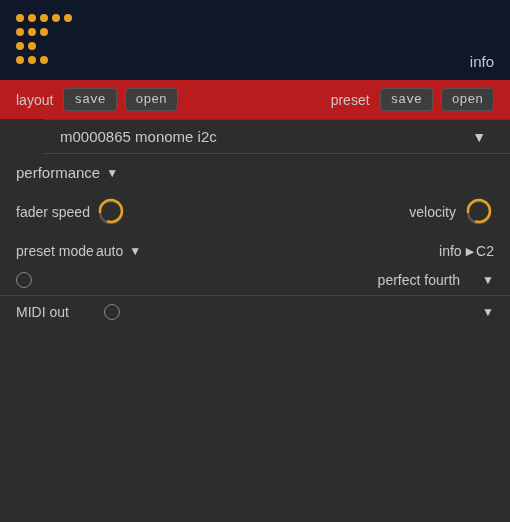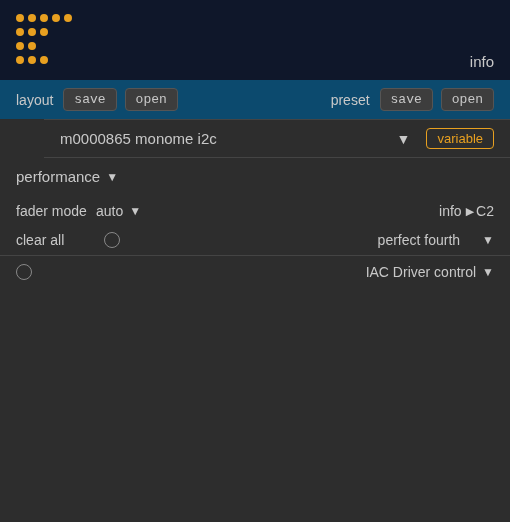--- a/index.html
+++ b/index.html
@@ -32,21 +32,21 @@
       font-size: 15px;
       cursor: pointer;
     }
 
     
     .toolbar {
       display: flex;
       align-items: center;
       padding: 8px 16px;
       gap: 8px;
-      background: #0c4a6e;
+      background: #b91c1c;
     }
 
     .toolbar-label {
       color: #c8c8c8;
       font-size: 14px;
       margin-right: 2px;
     }
 
     .toolbar-btn {
       background: #3d3d3d;
@@ -292,57 +292,76 @@
   <button class="toolbar-btn">open</button>
   <div class="toolbar-spacer"></div>
   <span class="toolbar-label">preset</span>
   <button class="toolbar-btn">save</button>
   <button class="toolbar-btn">open</button>
 </div>
 
 <div class="device-row">
   <span class="device-name">m0000865 monome i2c</span>
   <span class="dropdown-arrow">▼</span>
-  <span class="variable-badge">variable</span>
 </div>
 
 <div class="section">
 
   <div class="section-header">
     <span class="section-title">performance</span>
     <span class="section-arrow">▼</span>
   </div>
 
+  <div style="display:flex; align-items:center; padding: 4px 0 10px 0;">
+    <span class="param-label">fader speed</span>
+
+    <div class="knob">
+      <svg viewBox="0 0 30 30" xmlns="http://www.w3.org/2000/svg">
+        <circle cx="15" cy="15" r="11" fill="none" stroke="#555" stroke-width="2.5"></circle>
+        <path d="M 15 15 m -11 0 a 11 11 0 1 1 8 9.5" fill="none" stroke="#e8a020" stroke-width="2.5" stroke-linecap="round"></path>
+      </svg>
+    </div>
+
+    <div style="flex:1;"></div>
+
+    <span class="param-label-right">velocity</span>
+
+    <div class="knob" style="margin-left:8px;">
+      <svg viewBox="0 0 30 30" xmlns="http://www.w3.org/2000/svg">
+        <circle cx="15" cy="15" r="11" fill="none" stroke="#555" stroke-width="2.5"></circle>
+        <path d="M 15 15 m -11 0 a 11 11 0 1 1 8 9.5" fill="none" stroke="#e8a020" stroke-width="2.5" stroke-linecap="round"></path>
+      </svg>
+    </div>
+  </div>
 
   <div style="display:flex; align-items:center; padding: 6px 0;">
-    <span class="fader-mode-label">fader mode</span>
+    <span class="fader-mode-label">preset mode</span>
     <span class="fader-mode-value">auto</span>
     <span style="margin-left:6px; color:#c8c8c8; font-size:12px; cursor:pointer;">▼</span>
 
     <div style="flex:1;"></div>
 
     <span class="root-label">info</span>
     <span class="root-arrow" style="color:#c8c8c8; font-size:11px; margin-right:2px;">▶</span>
     <span class="root-value">C2</span>
   </div>
 
   <div class="options-row">
-    <span class="options-label">clear all</span>
     <span class="circle-btn"></span>
 
     <div class="options-right">
       <span class="options-value">perfect fourth</span>
       <span class="options-dropdown-arrow">▼</span>
     </div>
   </div>
 
 </div>
 
 <hr class="divider">
 
 <div class="full-width-row">
+  <span class="full-width-label">MIDI out</span>
   <span class="full-circle-btn"></span>
 
   <div class="iac-right">
-    <span class="iac-value">IAC Driver control</span>
     <span class="options-dropdown-arrow">▼</span>
   </div>
 </div>
 
 </body></html>

